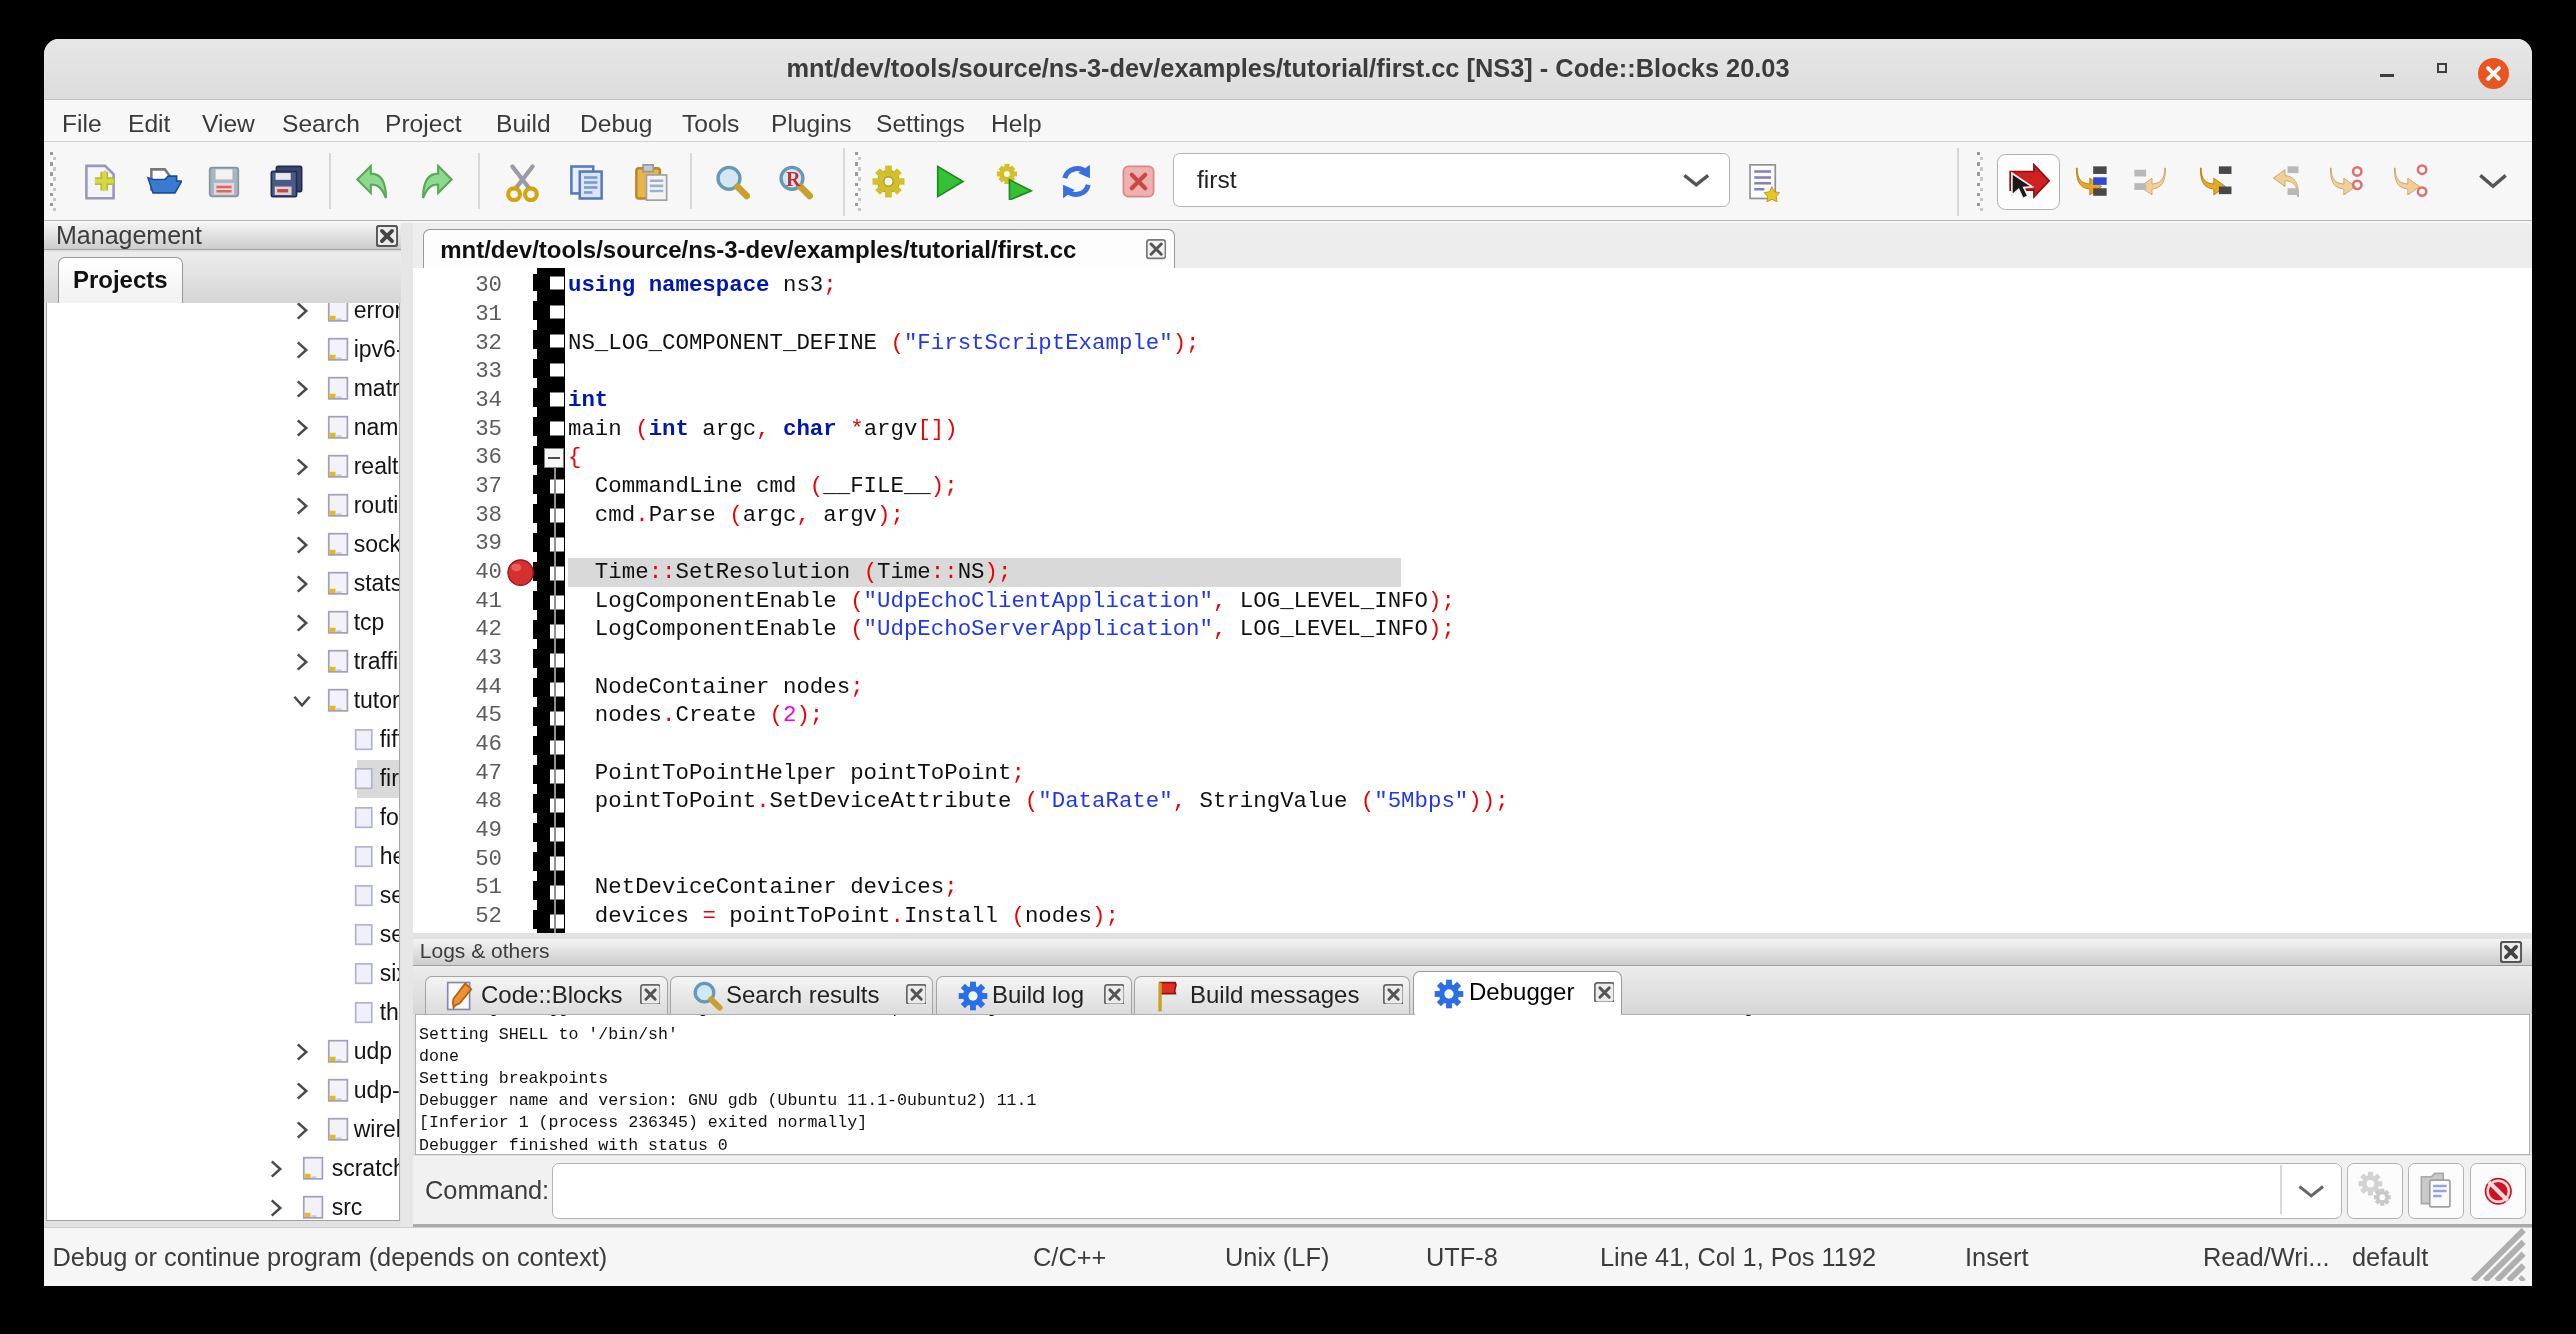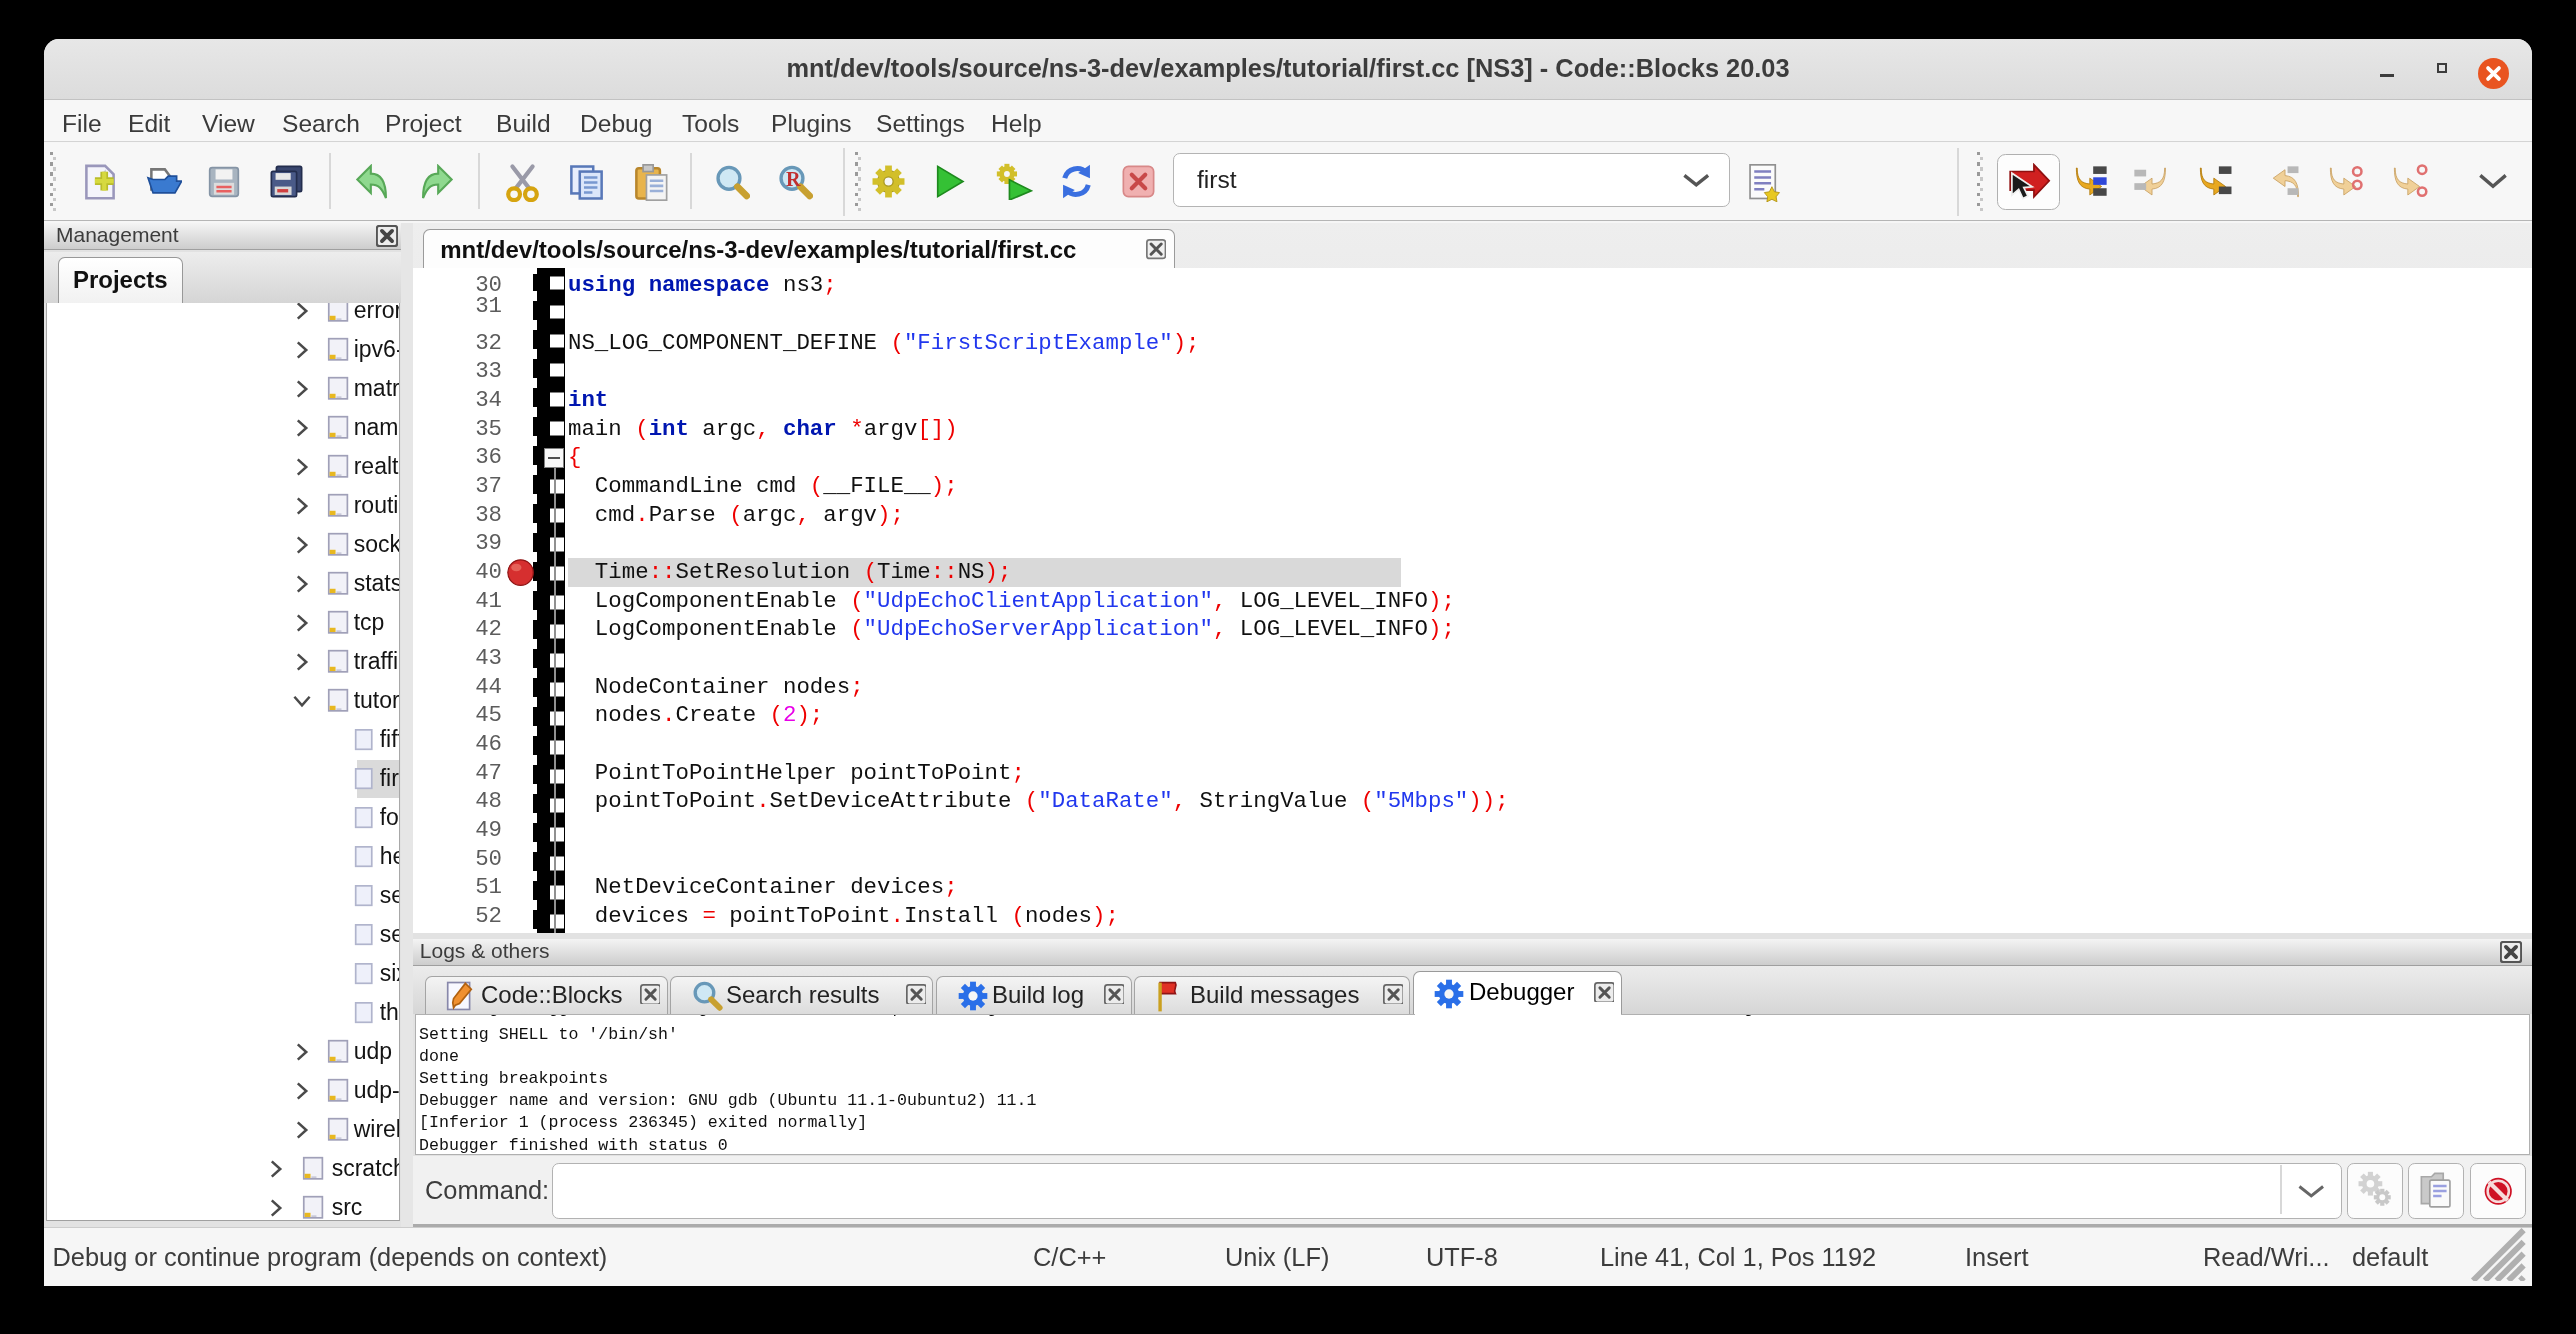--- a/index.html
+++ b/index.html
@@ -204,21 +204,21 @@
         <circle cx="37" cy="34" r="5" fill="none" stroke="#e07070" stroke-width="3"></circle>
       </svg>
     <svg class="abs" style="left:2432px;top:29px;" width="34" height="18.6" viewBox="0 0 40 22">
         <path d="M5 4 L20 17 L35 4" fill="none" stroke="#555" stroke-width="4"></path>
       </svg>
   </div>
   <div id="mainarea">
 
     <div class="abs" style="left:0;top:0;width:357px;height:1004px;background:#e2e2e2;">
       <div class="abs" style="left:0;top:0;width:357px;height:27px;background:linear-gradient(#f4f4f4,#cdcdcd);border-bottom:1.7px solid #9f9f9f;">
-        <div class="abs" style="left:12px;top:0;height:27px;line-height:24.6px;font-size:21px;color:#3c3c3c;">Management</div>
+        <div class="abs" style="left:12px;top:0;height:27px;line-height:24.6px;font-size:25px;color:#3c3c3c;">Management</div>
         <svg class="abs" style="left:332px;top:1.7px;" width="22" height="22" viewBox="0 0 26 26">
             <rect x="1" y="1" width="24" height="24" rx="3" fill="#ececec" stroke="#555" stroke-width="2.5"></rect>
             <path d="M7 7 L19 19 M19 7 L7 19" stroke="#444" stroke-width="4.5" stroke-linecap="round"></path>
           </svg>
       </div>
       <div class="abs" style="left:0;top:29px;width:357px;height:51px;background:linear-gradient(#ededed,#d5d5d5);"></div>
       <div class="abs" style="left:13.5px;top:34px;width:125px;height:47px;background:linear-gradient(#ffffff,#f1f1f1);border:1.7px solid #989898;border-bottom:none;border-radius:6.8px 6.8px 0 0;">
         <div class="abs" style="left:14.4px;top:0;height:44px;line-height:44px;font-size:24px;font-weight:bold;color:#111;">Projects</div>
       </div>
       <div id="tree" class="abs" style="left:1.7px;top:80px;width:354px;height:918px;background:#ffffff;border-left:1.7px solid #a8a8a8;border-right:1.7px solid #a8a8a8;border-bottom:1.7px solid #a0a0a0;overflow:hidden;">
@@ -412,21 +412,21 @@
           </svg>
       </div>
       <div id="editor" class="abs" style="left:0;top:45px;width:2119px;height:665px;background:#ffffff;overflow:hidden;">
           <div class="abs" style="left:155px;top:290px;width:833px;height:29px;background:#d9d9d9;"></div>
 <div class="abs" style="left:120px;top:0;width:32px;height:665px;background:#000;">
             <div class="abs" style="left:17px;top:0;width:13.5px;height:665px;background:repeating-linear-gradient(180deg,#ffffff 0 13.5px,#000000 13.5px 29px);background-position:0 8.5px;"></div>
             <div class="abs" style="left:0;top:0;width:4.2px;height:665px;background:repeating-linear-gradient(180deg,#ffffff 0 10.2px,#000000 10.2px 29px);background-position:0 23px;"></div>
           </div>
 <div class="ln" style="top:3.4px;">30</div>
 <div class="cl" style="top:3.4px;"><span class="k">using</span> <span class="k">namespace</span> ns3<span class="o">;</span></div>
-<div class="ln" style="top:24px;padding-left:36px;">31</div>
+<div class="ln" style="top:32px;padding-left:36px;">31</div>
 <div class="ln" style="top:61px;">32</div>
 <div class="cl" style="top:61px;">NS_LOG_COMPONENT_DEFINE <span class="o">(</span><span class="s">"FirstScriptExample"</span><span class="o">);</span></div>
 <div class="ln" style="top:89px;">33</div>
 <div class="ln" style="top:118px;">34</div>
 <div class="cl" style="top:118px;"><span class="k">int</span></div>
 <div class="ln" style="top:147px;">35</div>
 <div class="cl" style="top:147px;">main <span class="o">(</span><span class="k">int</span> argc<span class="o">,</span> <span class="k">char</span> <span class="o">*</span>argv<span class="o">[])</span></div>
 <div class="ln" style="top:175px;">36</div>
 <div class="cl" style="top:175px;"><span class="o">{</span></div>
 <div class="ln" style="top:204px;">37</div>

